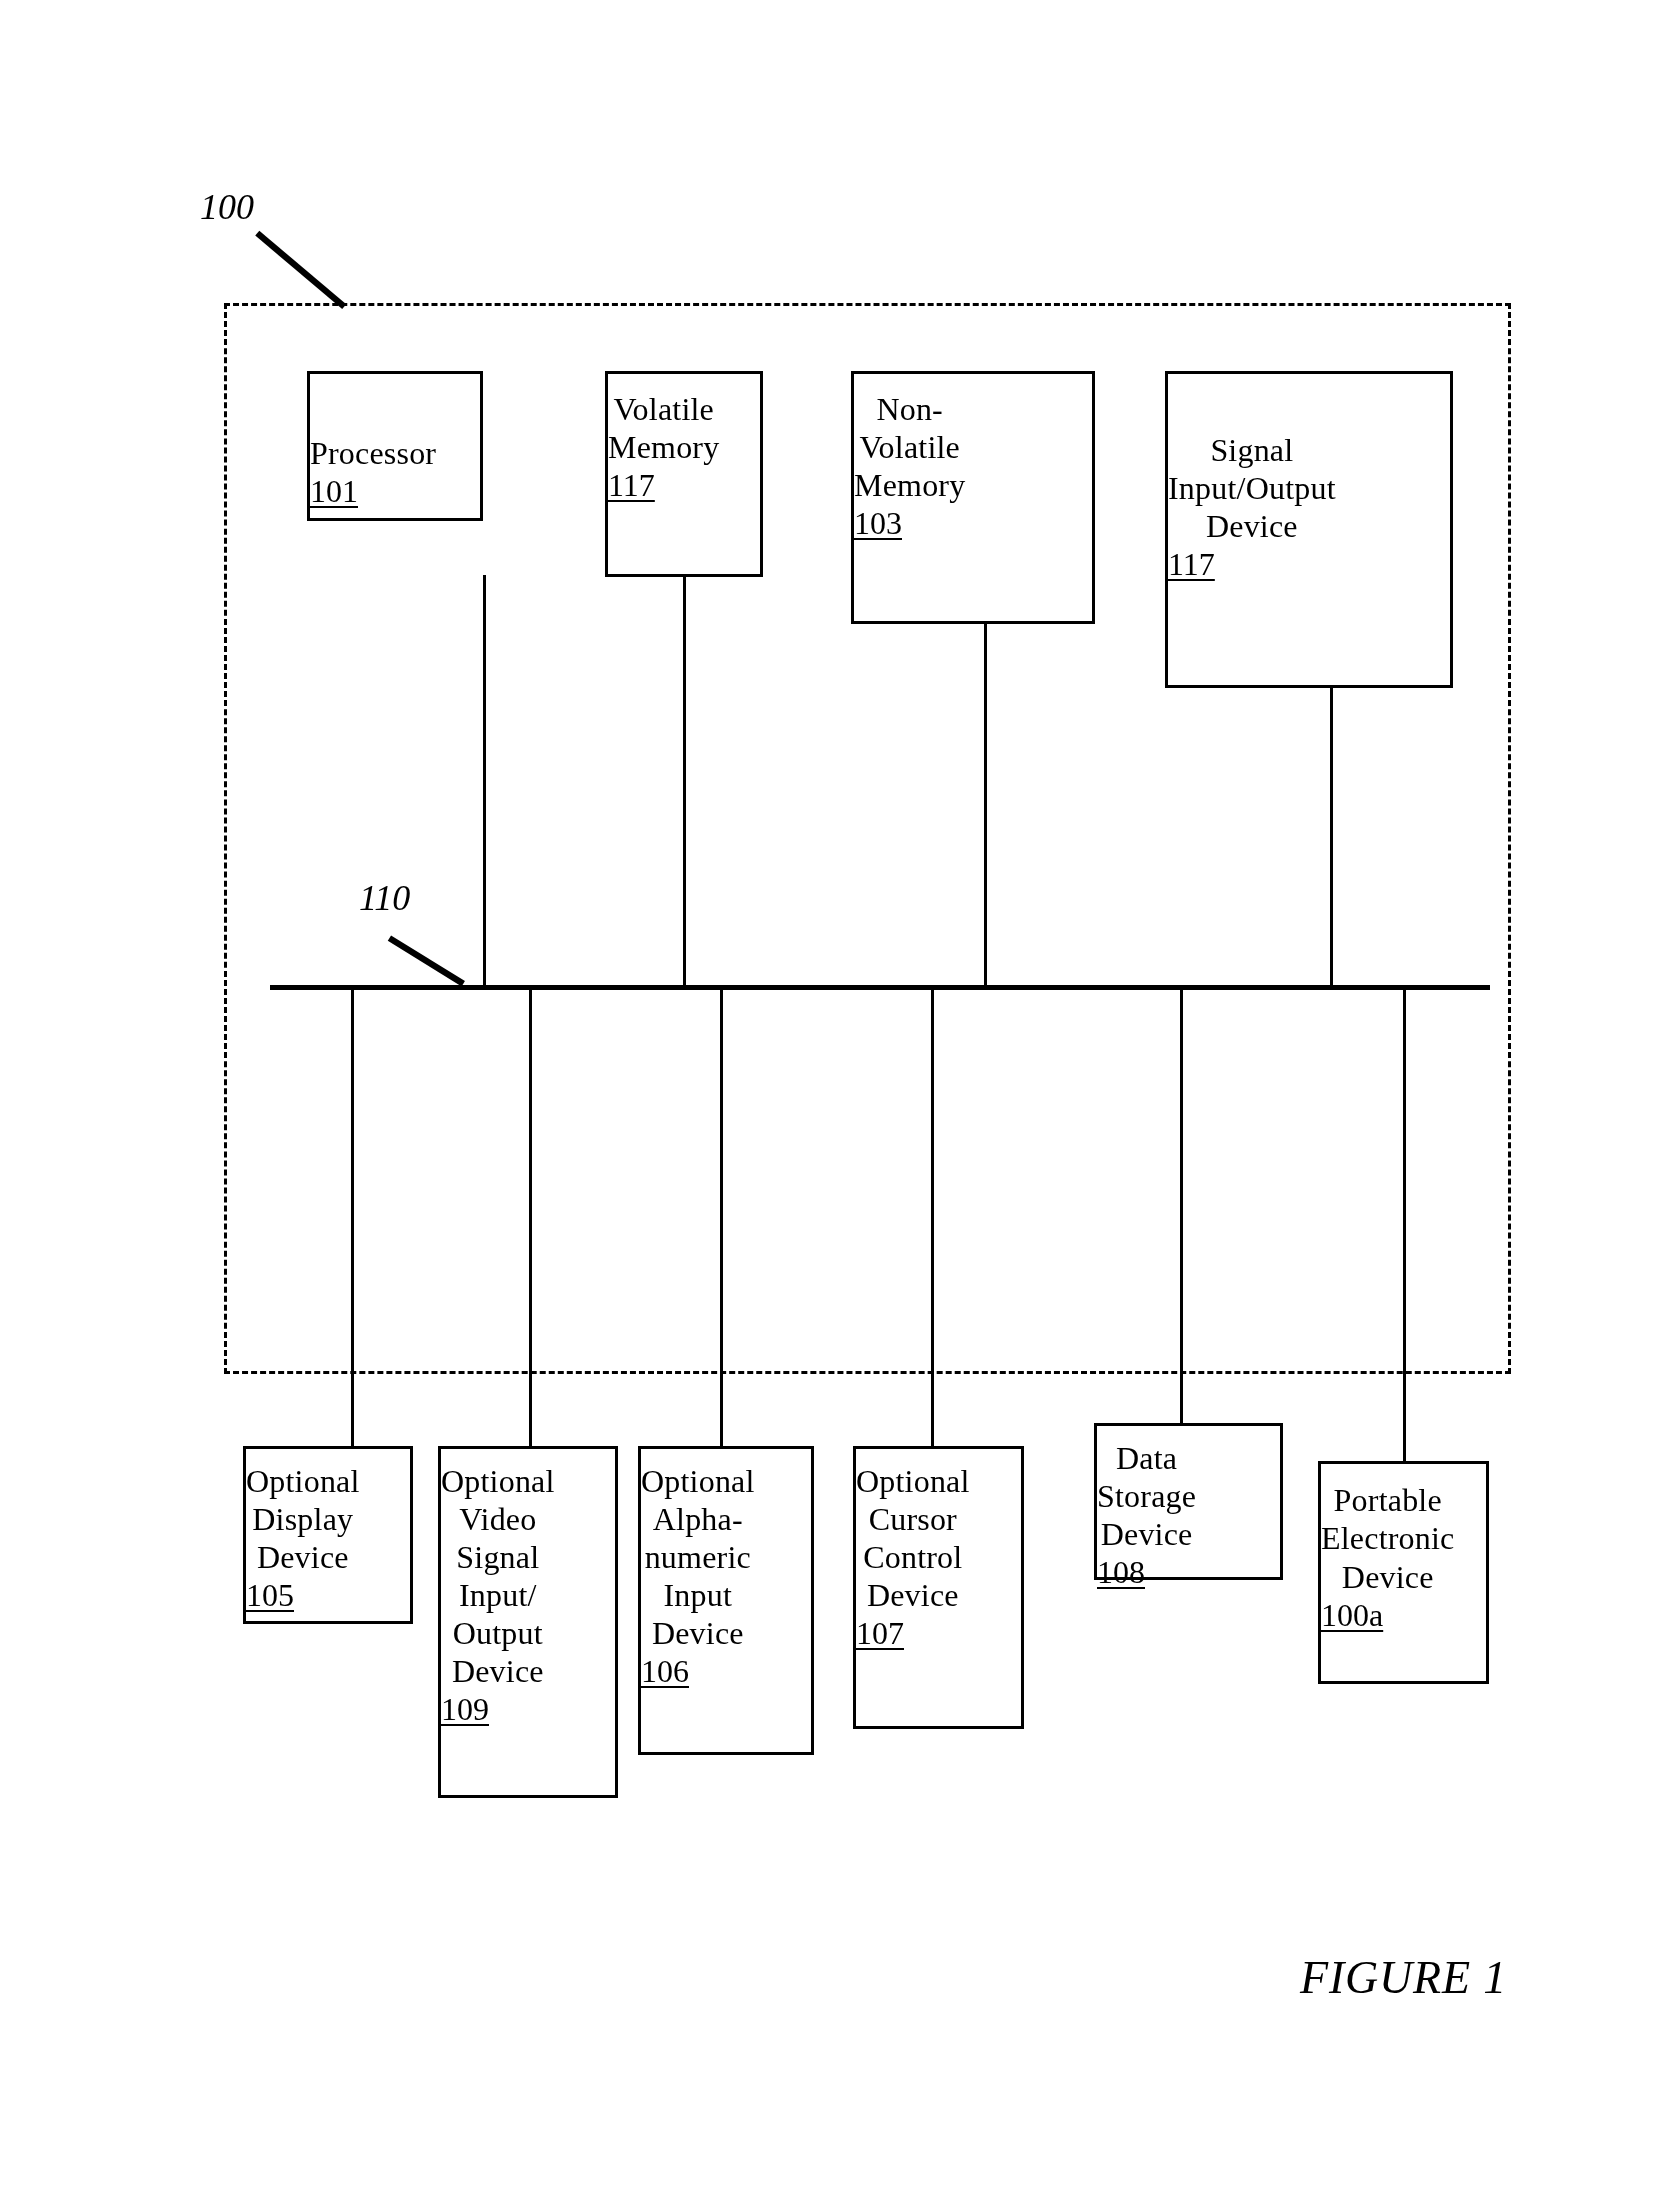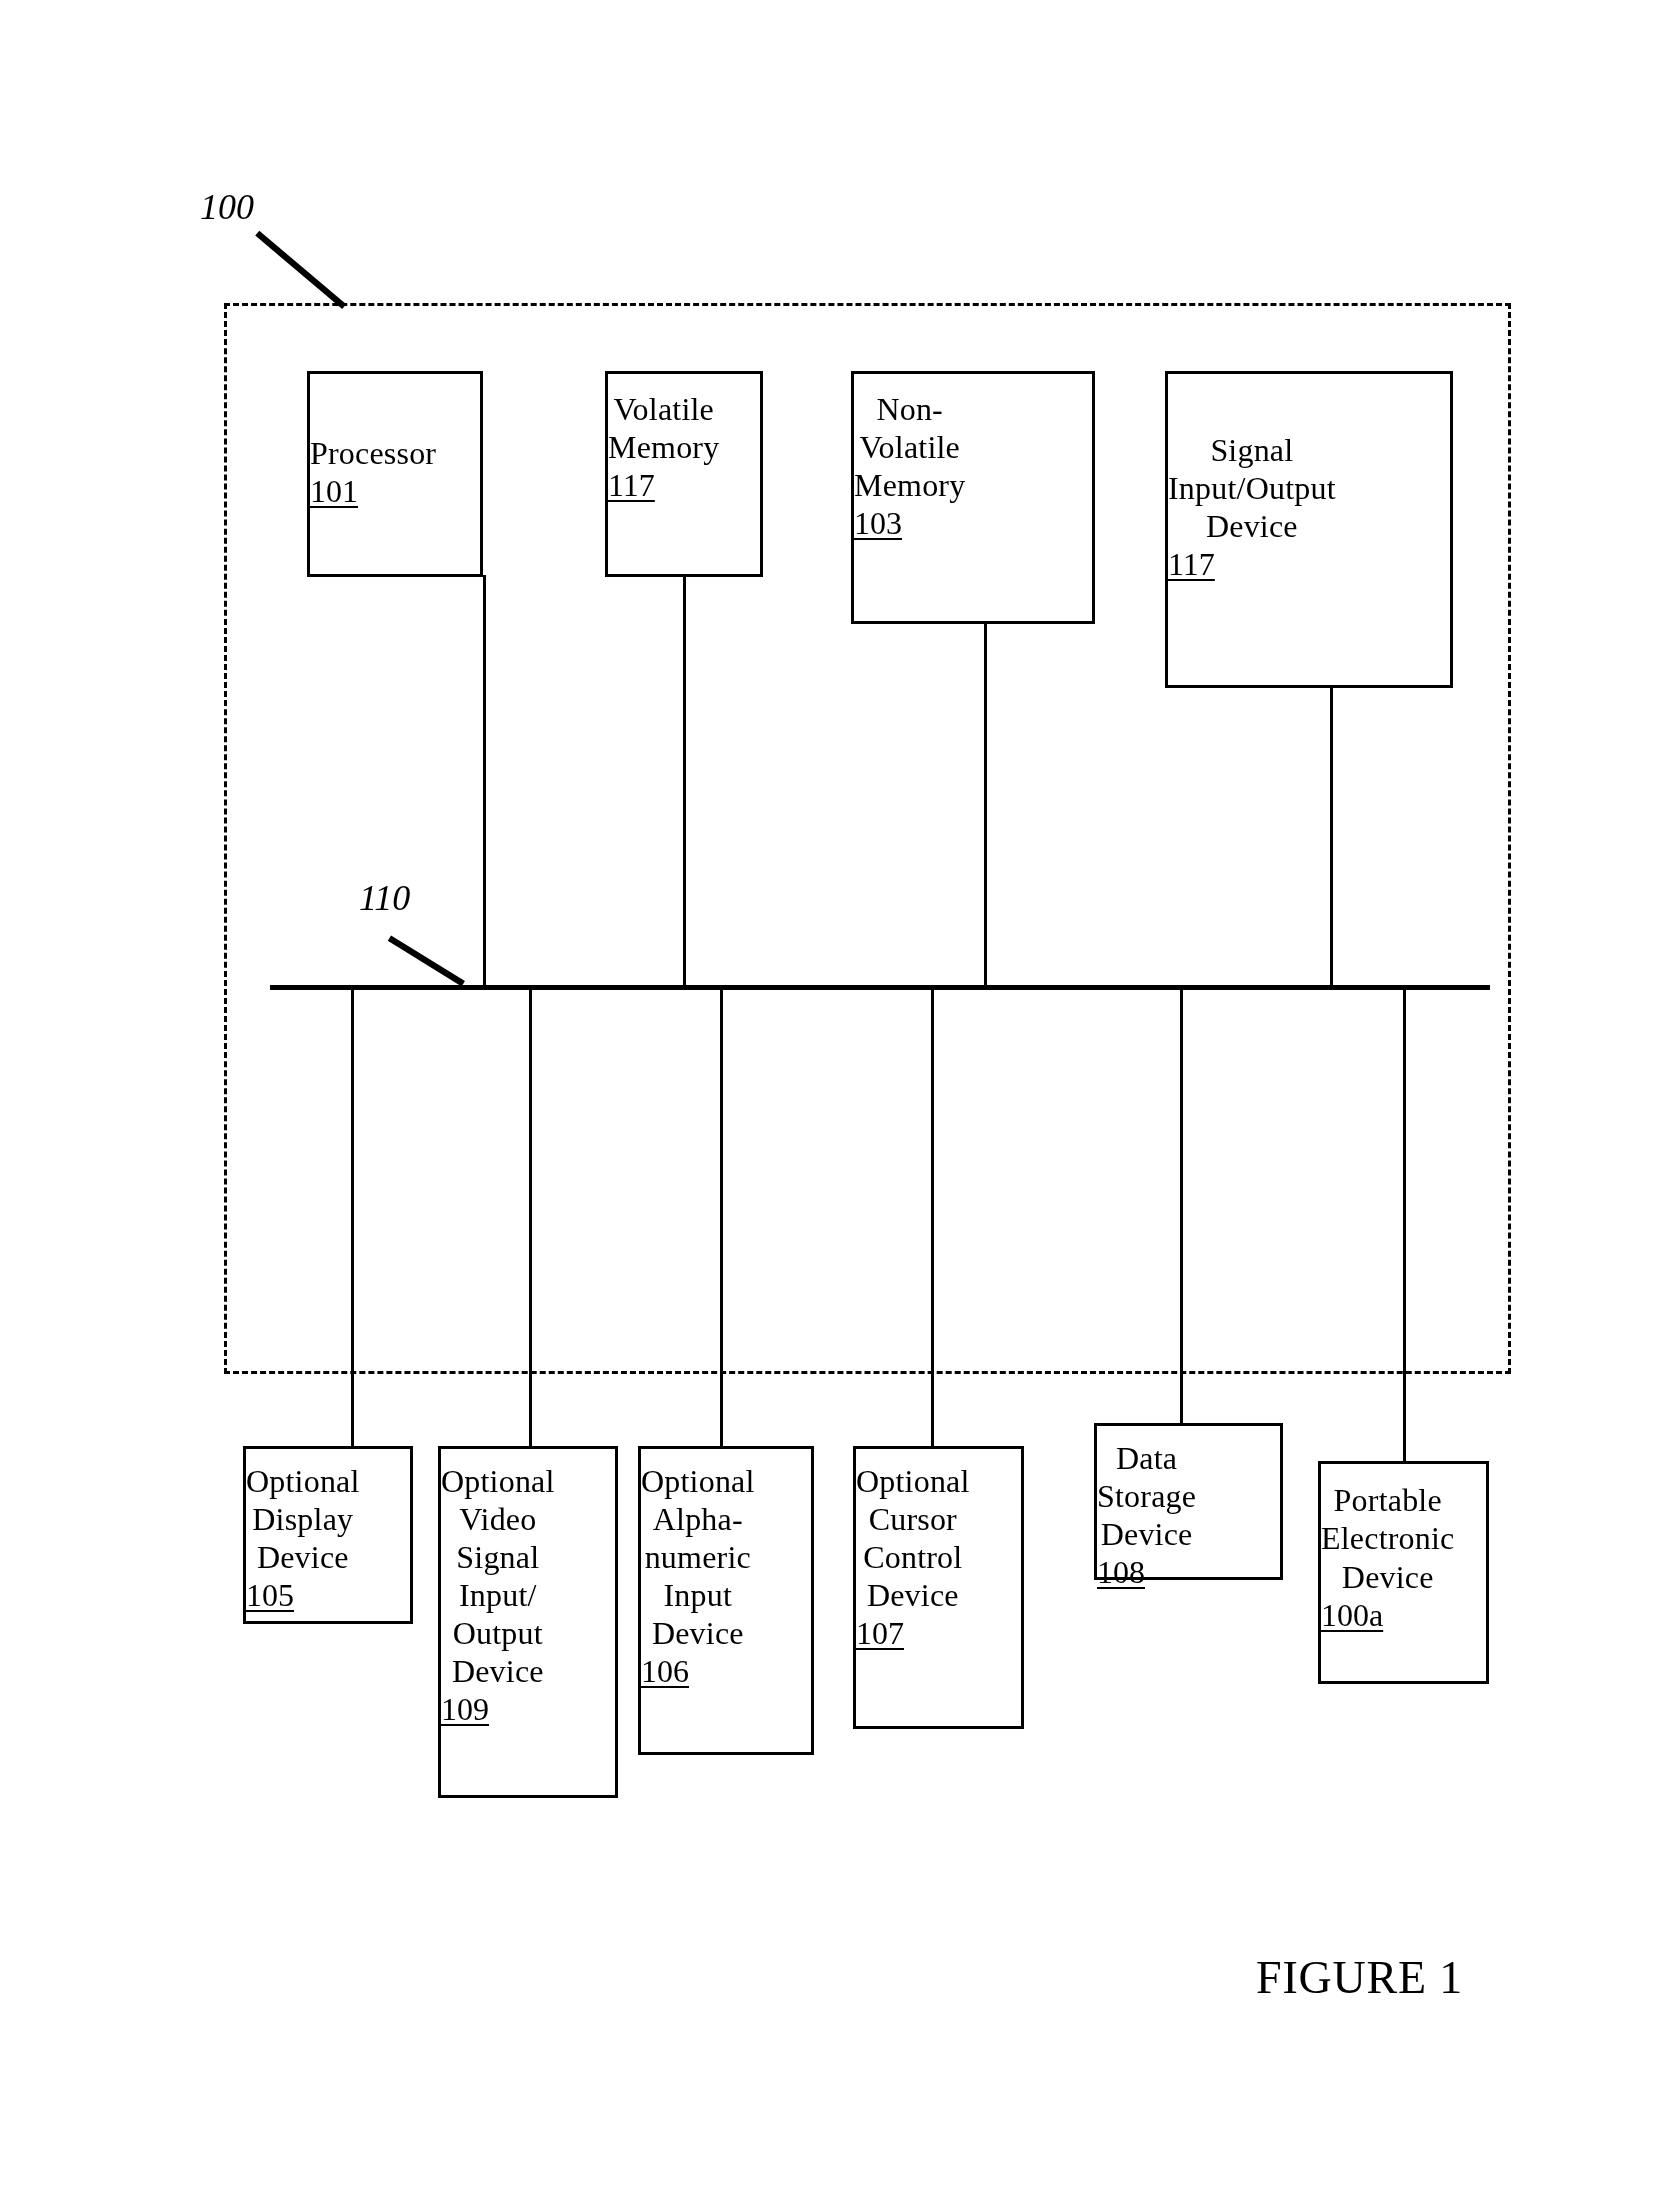--- a/index.html
+++ b/index.html
@@ -97,26 +97,27 @@
     font-size: 36px;
     line-height: 1;
     z-index: 7;
     white-space: nowrap;
     font-style: italic;
   }
 
   
   #figure-caption {
     position: absolute;
-    left: 1256px;
+    left: 1300px;
     top: 1951px;
     font-size: 46px;
     letter-spacing: 0.8px;
     white-space: nowrap;
     z-index: 7;
+    font-style: italic;
   }
 </style>
 </head>
 <body>
 
 <div id="figure-canvas">
 
   <div id="system-boundary"></div>
 
   <div class="ref-numeral" style="left:200px; top:189px;">100</div>
@@ -136,21 +137,21 @@
   <div class="connector" style="left:984px; top:622px; height:365px;"></div>
   <div class="connector" style="left:1330px; top:686px; height:301px;"></div>
 
   <div class="connector" style="left:351px; top:987px; height:460px;"></div>
   <div class="connector" style="left:529px; top:987px; height:460px;"></div>
   <div class="connector" style="left:720px; top:987px; height:460px;"></div>
   <div class="connector" style="left:931px; top:987px; height:460px;"></div>
   <div class="connector" style="left:1180px; top:987px; height:437px;"></div>
   <div class="connector" style="left:1403px; top:987px; height:475px;"></div>
 
-  <div class="node-box" style="left:307px; top:371px; width:176px; height:206px; padding-top:60px;">
+  <div class="node-box" style="left:307px; top:371px; width:176px; height:150px; padding-top:60px;">
     <span class="node-label">Processor</span>
     <span class="node-ref">101</span>
   </div>
 
   <div class="node-box" style="left:605px; top:371px; width:158px; height:206px; padding-top:16px;">
     <span class="node-label">Volatile
 Memory</span>
     <span class="node-ref">117</span>
   </div>
 

